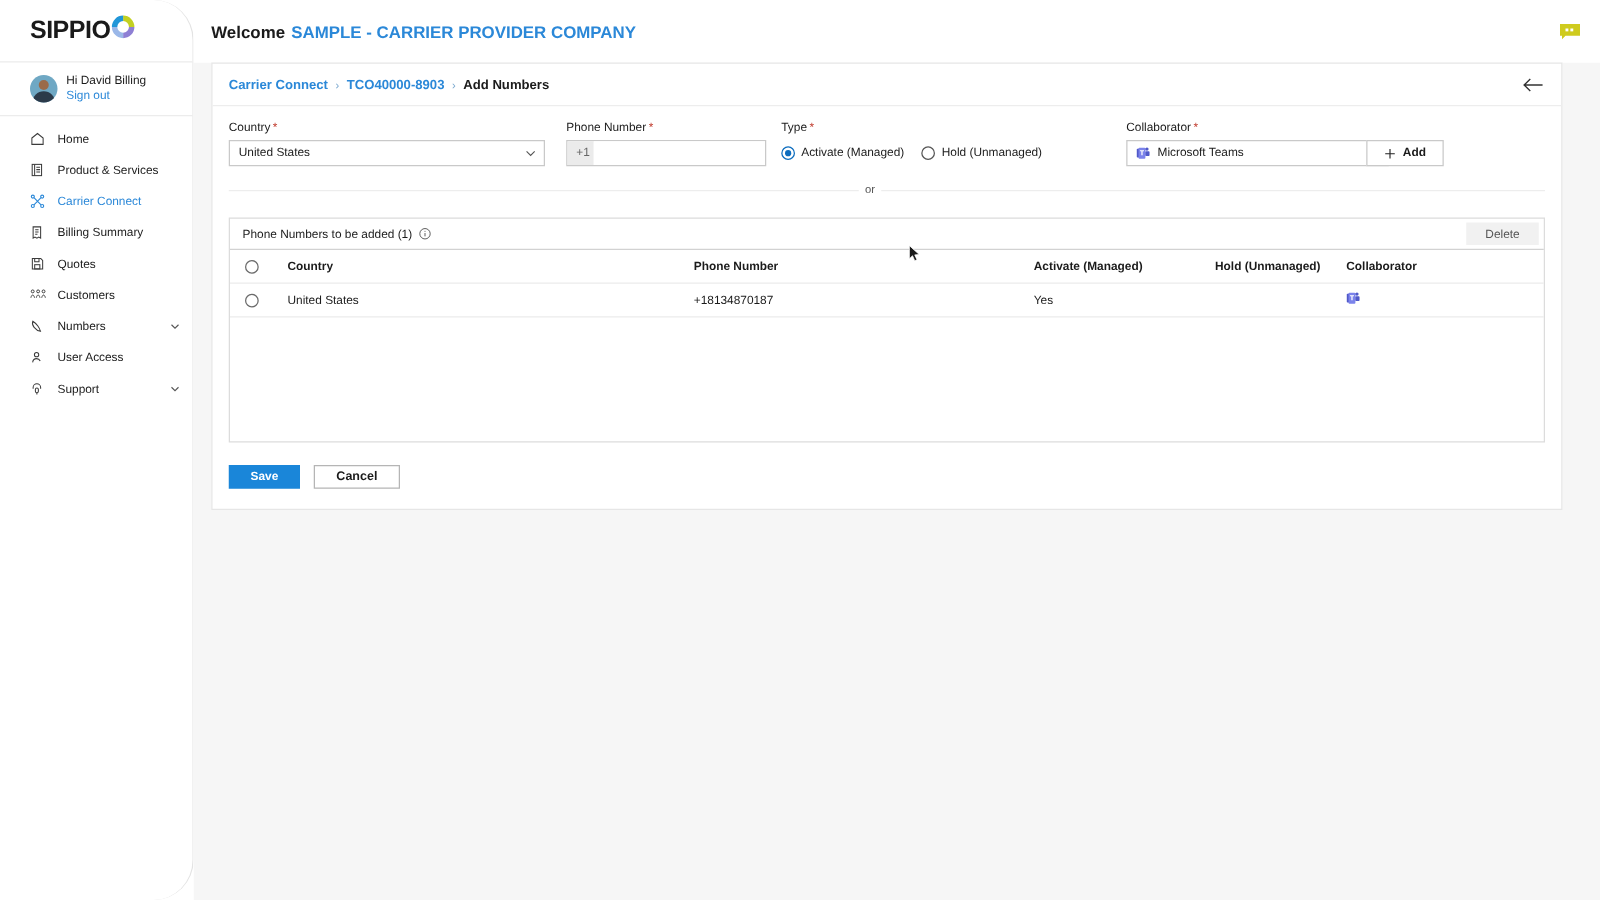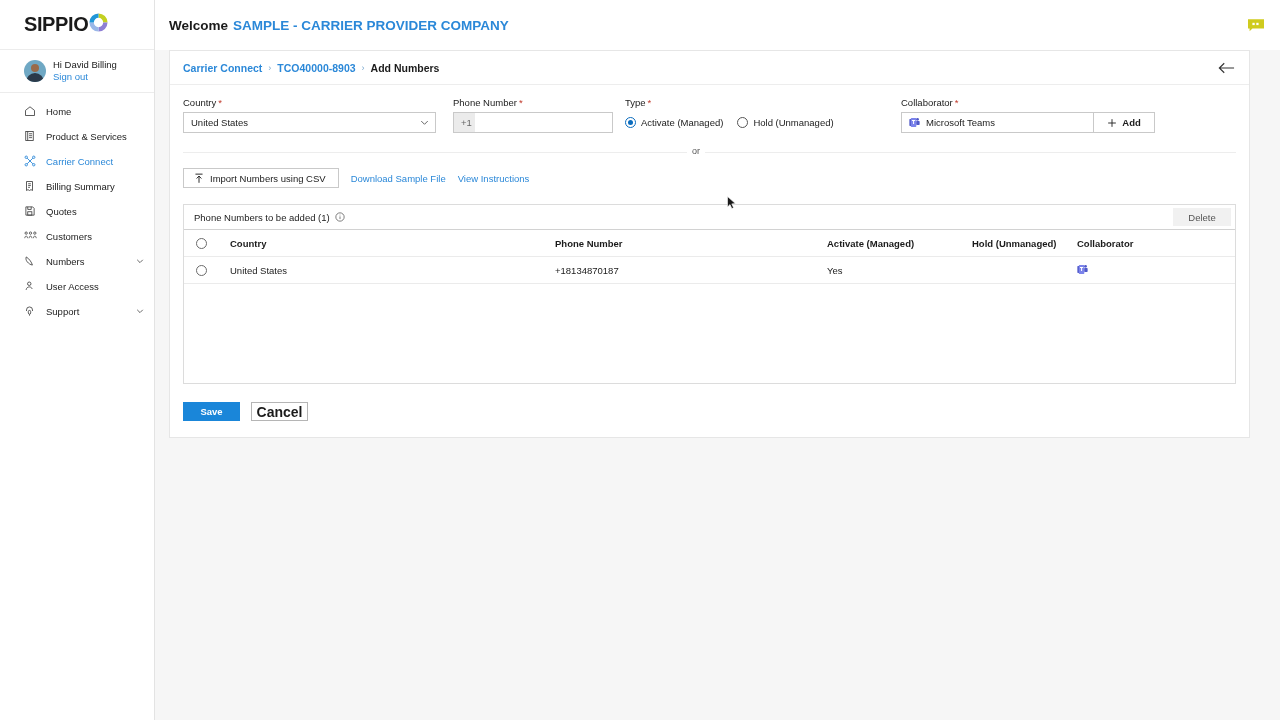--- a/index.html
+++ b/index.html
@@ -11,20 +11,21 @@
   }
   .app { position: relative; width: 1280px; height: 720px; display: flex; background:#ffffff; }
 
   
   .sidebar {
     width: 155px; height: 720px;
     background: #ffffff;
     border-right: 1px solid #e3e3e3;
     flex: 0 0 155px;
     position: relative;
+    border-radius: 32px;
   }
   .logo-wrap {
     height: 50px;
     display: flex; align-items: center;
     padding-left: 24px;
     border-bottom: 1px solid #ececec;
   }
   .logo-text {
     font-size: 20px; font-weight: 700; letter-spacing: -0.4px;
     color: #1a1a1a; font-family: "Liberation Sans", sans-serif;
@@ -241,22 +242,22 @@
     display: flex; gap: 11px;
     margin-top: 18px; padding-bottom: 16px;
   }
   .btn-save {
     width: 57px; height: 19px; background: #1a86d9; border: none;
     color: #fff; font-size: 9.5px; font-weight: 700;
     display: flex; align-items: center; justify-content: center;
     cursor: pointer;
   }
   .btn-cancel {
-    width: 57px; height: 19px; background: #fff; border: 1px solid #b5b5b5;
-    color: #1b1b1b; font-size: 14px; font-weight: 700;
+    width: 69px; height: 19px; background: #fff; border: 1px solid #b5b5b5;
+    color: #1b1b1b; font-size: 10px; font-weight: 700;
     display: flex; align-items: center; justify-content: center;
     cursor: pointer;
   }
 
   .cursor-ptr {
     position: absolute; left: 572px; top: 196px;
     width: 10px; height: 14px; pointer-events: none;
   }
 </style>
 </head>
@@ -511,34 +512,20 @@
                 <span>Add</span>
               </div>
             </div>
           </div>
 
           <div class="or-divider">
             <div class="or-line"></div>
             <div class="or-text">or</div>
           </div>
 
-          <div class="import-row">
-            <div class="import-btn">
-              <span style="display:flex;">
-                <svg width="10" height="11" viewBox="0 0 11 12" fill="none" stroke="#222" stroke-width="1.05">
-                  <path d="M1.6 1.2h7.8"></path>
-                    <path d="M5.5 3.4v7.3"></path>
-                    <path d="M2.9 6 5.5 3.3 8.1 6"></path>
-                </svg>
-              </span>
-              <span>Import Numbers using CSV</span>
-            </div>
-            <span class="link-a">Download Sample File</span>
-            <span class="link-a">View Instructions</span>
-          </div>
 
           <div class="table-panel">
             <div class="tp-head">
               <span class="tp-title">Phone Numbers to be added (1)</span>
               <span class="info-ico">
                 <svg width="10" height="10" viewBox="0 0 12 12" fill="none" stroke="#555" stroke-width="0.9">
                   <circle cx="6" cy="6" r="5"></circle>
                     <path d="M6 5.3v3.2"></path>
                     <circle cx="6" cy="3.6" r="0.55" fill="#555" stroke="none"></circle>
                 </svg>

